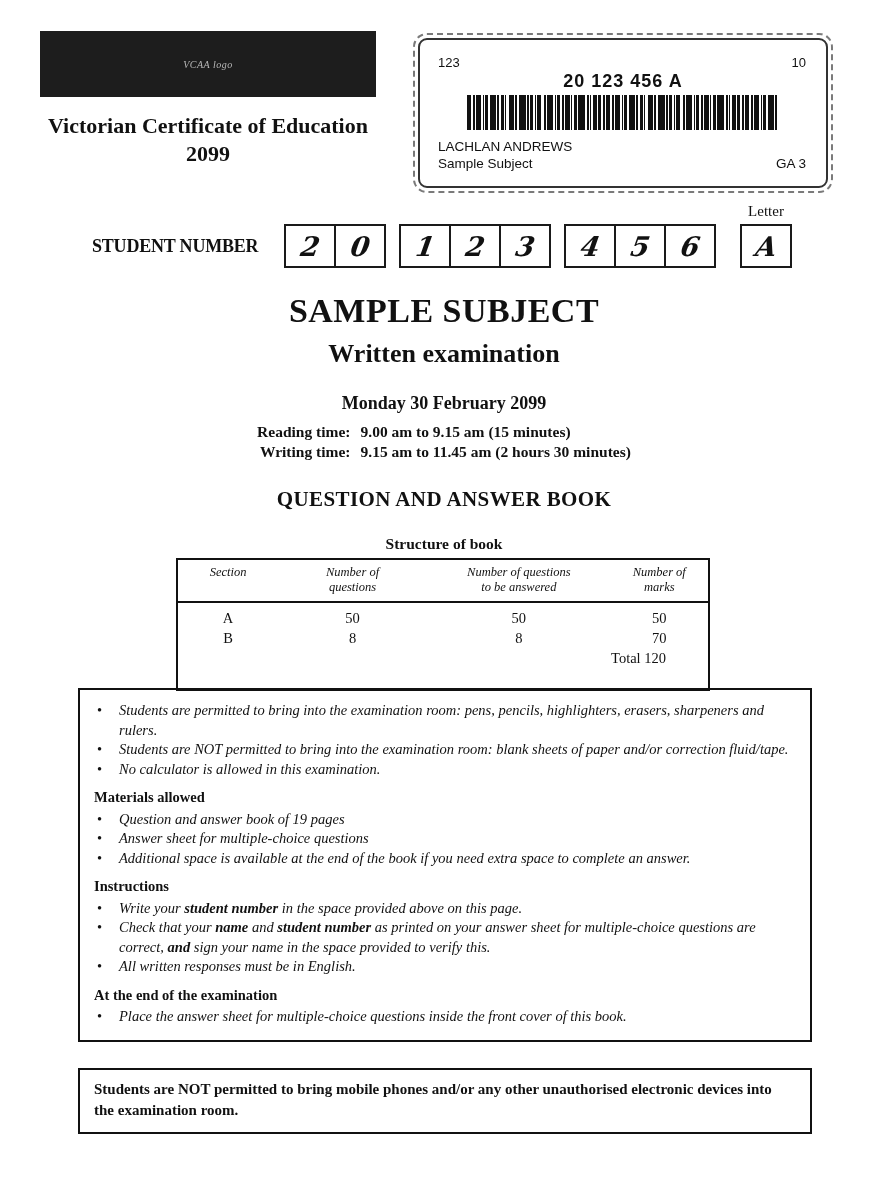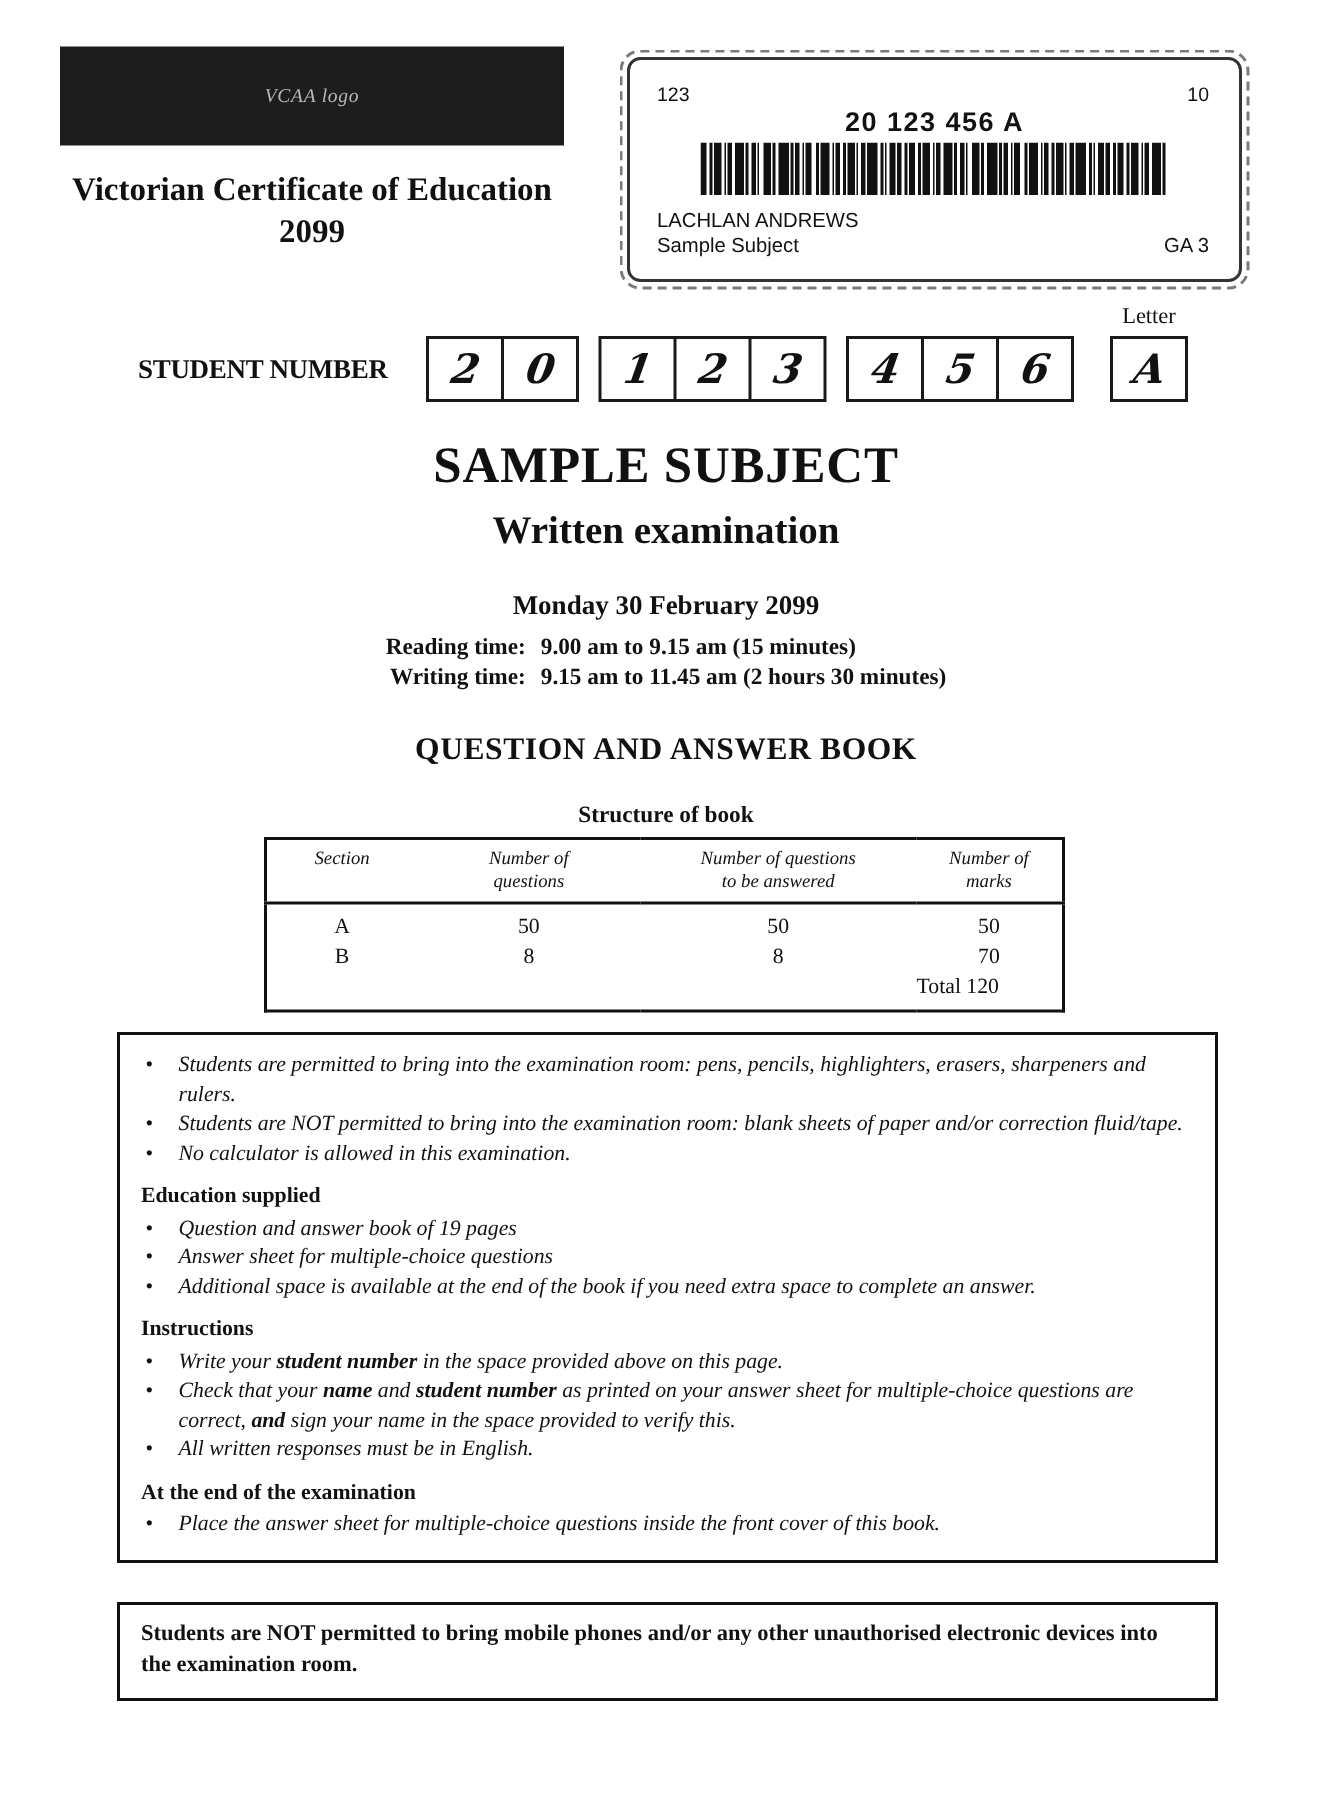--- a/index.html
+++ b/index.html
@@ -5,21 +5,21 @@
   html,body{margin:0;padding:0;background:#ffffff;}
   .page{
     position:relative;width:888px;height:1200px;background:#ffffff;
     font-family:"Liberation Serif", serif;color:#111;overflow:hidden;
   }
   
   .logo-block{
     position:absolute;left:40px;top:31px;width:336px;height:66px;
     background:#1d1d1d;display:flex;align-items:center;justify-content:center;
   }
-  .logo-text{font-style:italic;font-size:13px;color:#b9b9b9;letter-spacing:.5px;}
+  .logo-text{font-style:italic;font-size:10px;color:#b9b9b9;letter-spacing:.5px;}
   .institution{
     position:absolute;left:24px;top:112px;width:368px;text-align:center;
     font-weight:bold;font-size:22px;line-height:28px;
   }
   
   .label-card{
     position:absolute;left:413px;top:33px;width:420px;height:160px;
     border:2px dashed #7a7a7a;border-radius:14px;padding:3px;box-sizing:border-box;
   }
   .label-card-inner{
@@ -77,21 +77,21 @@
   }
   .structure-table th{
     font-style:italic;font-weight:normal;font-size:12.5px;line-height:15px;
     text-align:center;vertical-align:top;padding:5px 4px 6px;border-bottom:2px solid #111;
     white-space:pre-line;
   }
   .structure-table td{
     text-align:center;font-size:14.5px;line-height:20px;padding:0 4px;
   }
   .structure-table tr.first-data td{padding-top:5px;}
-  .structure-table td.total-cell{text-align:right;padding-right:42px;padding-bottom:5px;}
+  .structure-table td.total-cell{text-align:right;padding-right:42px;padding-bottom:21px;}
   
   .notice-box{
     position:absolute;left:78px;top:688px;width:734px;box-sizing:border-box;
     border:2px solid #111;padding:11px 16px 13px 14px;
     font-size:14.5px;line-height:19.5px;
   }
   .nb-heading{font-weight:bold;margin:9px 0 2px;}
   .nb-item{display:flex;}
   .nb-dot{width:22px;flex:0 0 22px;padding-left:3px;}
   .nb-text{flex:1;font-style:italic;}
@@ -370,21 +370,21 @@
           <span class="nb-text"><span>Students are permitted to bring into the examination room: pens, pencils, highlighters, erasers, sharpeners and rulers.</span></span>
         </div>
         <div class="nb-item">
           <span class="nb-dot">•</span>
           <span class="nb-text"><span>Students are NOT permitted to bring into the examination room: blank sheets of paper and/or correction fluid/tape.</span></span>
         </div>
         <div class="nb-item">
           <span class="nb-dot">•</span>
           <span class="nb-text"><span>No calculator is allowed in this examination.</span></span>
         </div>
-        <div class="nb-heading">Education supplied</div>
+        <div class="nb-heading">Materials allowed</div>
         <div class="nb-item">
           <span class="nb-dot">•</span>
           <span class="nb-text"><span>Question and answer book of 19 pages</span></span>
         </div>
         <div class="nb-item">
           <span class="nb-dot">•</span>
           <span class="nb-text"><span>Answer sheet for multiple-choice questions</span></span>
         </div>
         <div class="nb-item">
           <span class="nb-dot">•</span>

